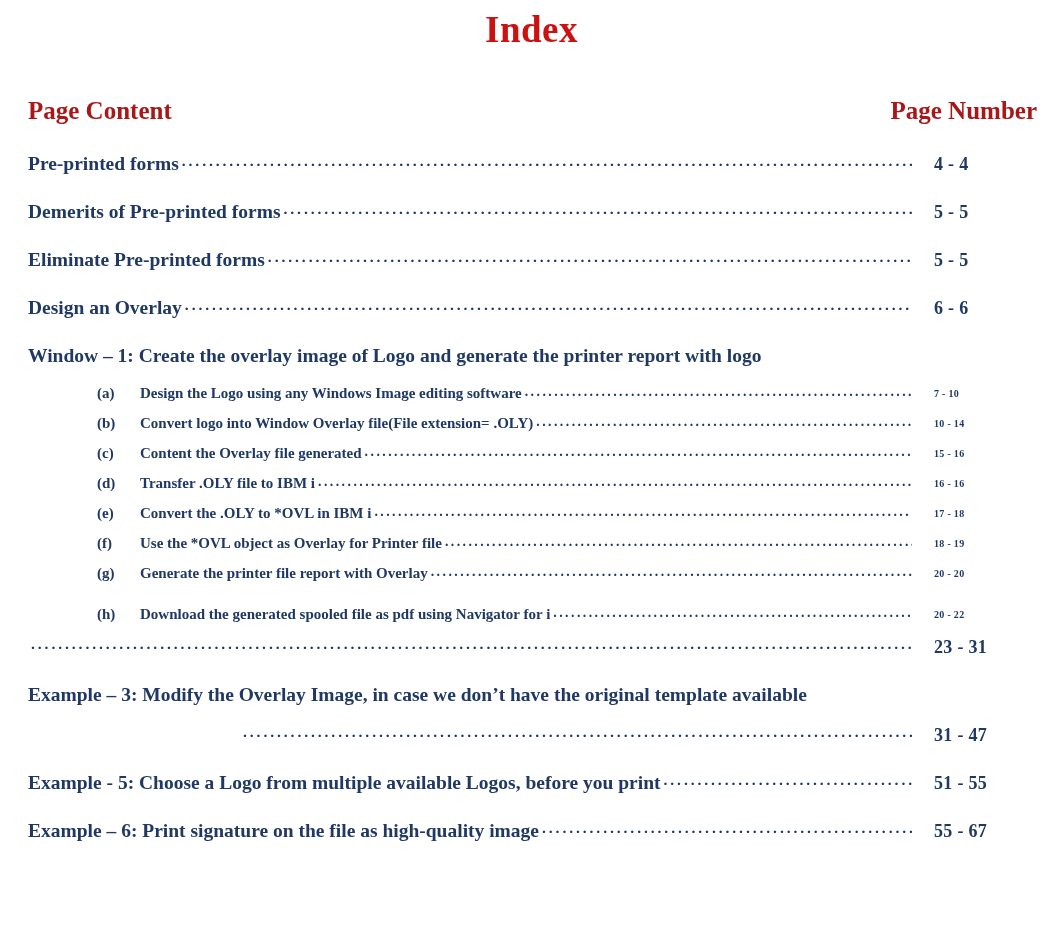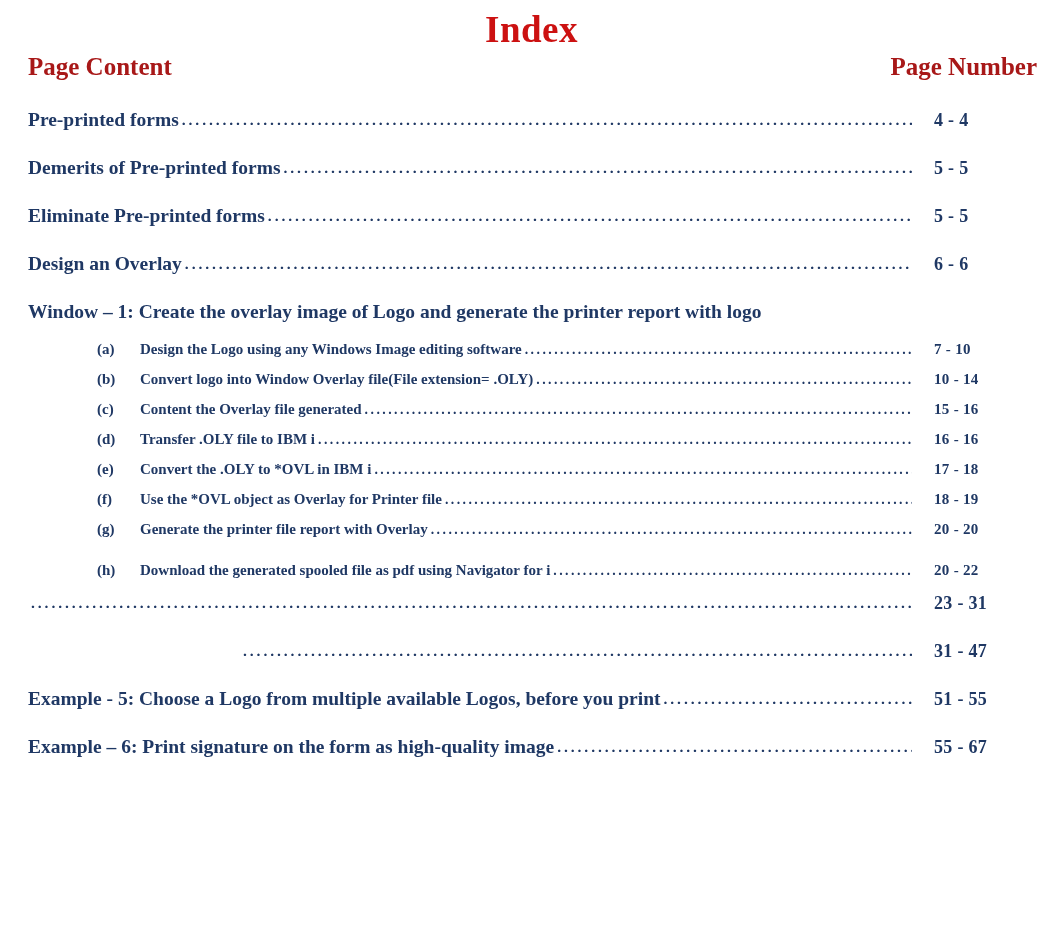--- a/index.html
+++ b/index.html
@@ -31,20 +31,21 @@
     letter-spacing: 0.5px;
     margin: 0;
     padding-top: 8px;
     line-height: 44px;
   }
 
   
   .col-headers {
     position: relative;
     height: 40px;
+    margin-top: 44px;
     text-align: right;
   }
   .col-head {
     position: absolute;
     font-size: 25px;
     font-weight: bold;
     color: #a81818;
     line-height: 30px;
     white-space: nowrap;
   }
@@ -53,21 +54,21 @@
 
   
   .toc {
     position: relative;
     margin-top: 16px;
   }
 
   .row {
     position: relative;
     display: flex;
-    align-items: flex-end;
+    align-items: center;
     padding-left: 28px;
     white-space: nowrap;
   }
 
   
   .row.level-main {
     font-size: 19.5px;
     font-weight: bold;
     line-height: 24px;
     margin-bottom: 24px;
@@ -128,21 +129,21 @@
   .pageno {
     flex: 0 0 auto;
     width: 123px;
     padding-left: 20px;
     box-sizing: border-box;
     font-size: 18px;
     font-weight: bold;
     text-align: left;
     letter-spacing: 0.3px;
   }
-  .row.level-sub .pageno { font-size: 15px; }
+  .row.level-sub .pageno { font-size: 10px; }
 
   
   .toc .row { padding-right: 26px; }
 </style>
 </head>
 <body>
 
 <div class="page">
 
   <h1 class="doc-title">Index</h1>
@@ -221,29 +222,32 @@
       <div class="row level-sub gap-above">
         <span class="marker">(h)</span>
         <span class="label">Download the generated spooled file as pdf using Navigator for i</span>
         <span class="leader"></span>
         <span class="pageno">20 - 22</span>
       </div>
       <div class="row level-main">
         <span class="leader"></span>
         <span class="pageno">23 - 31</span>
       </div>
+      <div class="row level-main no-leader">
+        <span class="label">Example – 3:  Modify the Overlay Image, in case we don’t have the original template available</span>
+      </div>
       <div class="row continuation level-main">
         <span class="leader"></span>
         <span class="pageno">31 - 47</span>
       </div>
       <div class="row level-main">
         <span class="label">Example - 5:  Choose a Logo from multiple available Logos, before you print</span>
         <span class="leader"></span>
         <span class="pageno">51 - 55</span>
       </div>
       <div class="row level-main">
-        <span class="label">Example – 6:  Print signature on the form as high-quality image</span>
+        <span class="label">Example – 6:  Print signature on the file as high-quality image</span>
         <span class="leader"></span>
         <span class="pageno">55 - 67</span>
       </div>
     </div>
 
 </div>
 
 </body></html>

